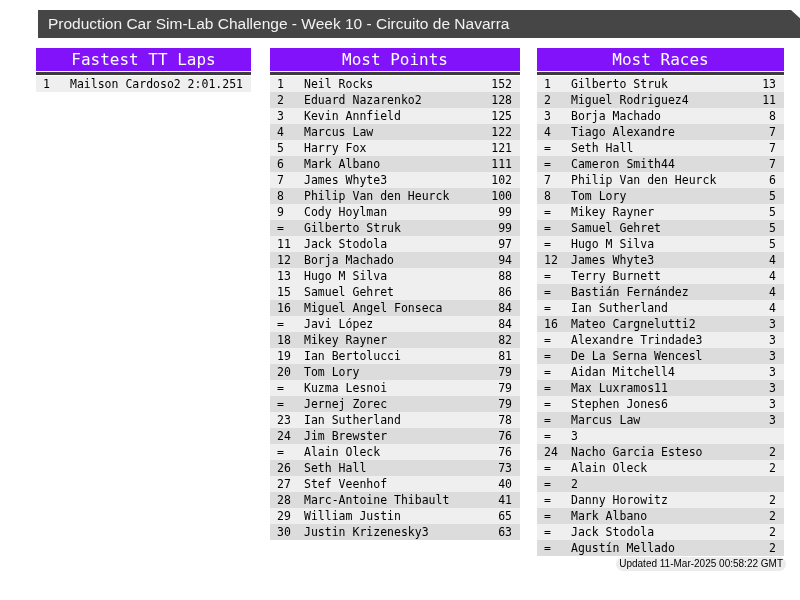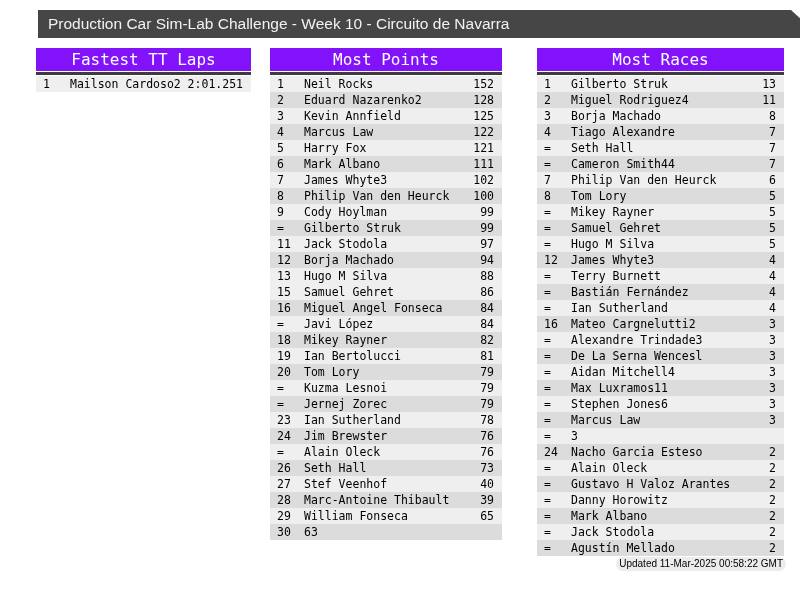--- a/index.html
+++ b/index.html
@@ -31,21 +31,21 @@
     line-height:28px;
     padding-left:10px;
     white-space:nowrap;
     margin-left:38px;
   }
   .column{
     position:absolute;
     top:48px;
   }
   .col-0{left:8px;   width:243px;padding-left:28px;}
-  .col-1{left:270px; width:232px;}
+  .col-1{left:270px; width:250px;}
   .col-2{left:537px; width:247px;}
   .col-header{
     height:23px;
     background:var(--purple);
     color:#ffffff;
     font-size:16px;
     line-height:23px;
     text-align:center;
     white-space:nowrap;
   }
@@ -239,29 +239,30 @@
         <span class="value">73</span>
       </div>
       <div class="row odd">
         <span class="rank">27</span>
         <span class="name">Stef Veenhof</span>
         <span class="value">40</span>
       </div>
       <div class="row even">
         <span class="rank">28</span>
         <span class="name">Marc-Antoine Thibault</span>
-        <span class="value">39</span>
+        <span class="value">41</span>
       </div>
       <div class="row odd">
         <span class="rank">29</span>
-        <span class="name">William Fonseca</span>
+        <span class="name">William Justin</span>
         <span class="value">65</span>
       </div>
       <div class="row even">
         <span class="rank">30</span>
+        <span class="name">Justin Krizenesky3</span>
         <span class="value">63</span>
       </div>
     </div>
 </section>
 
 <section class="column col-2">
   <div class="col-header">Most Races</div>
   <div class="col-divider"></div>
   <div class="rows">
       <div class="row odd">
@@ -383,21 +384,20 @@
         <span class="name">Nacho Garcia Esteso</span>
         <span class="value">2</span>
       </div>
       <div class="row odd">
         <span class="rank">=</span>
         <span class="name">Alain Oleck</span>
         <span class="value">2</span>
       </div>
       <div class="row even">
         <span class="rank">=</span>
-        <span class="name">Gustavo H Valoz Arantes</span>
         <span class="value">2</span>
       </div>
       <div class="row odd">
         <span class="rank">=</span>
         <span class="name">Danny Horowitz</span>
         <span class="value">2</span>
       </div>
       <div class="row even">
         <span class="rank">=</span>
         <span class="name">Mark Albano</span>

